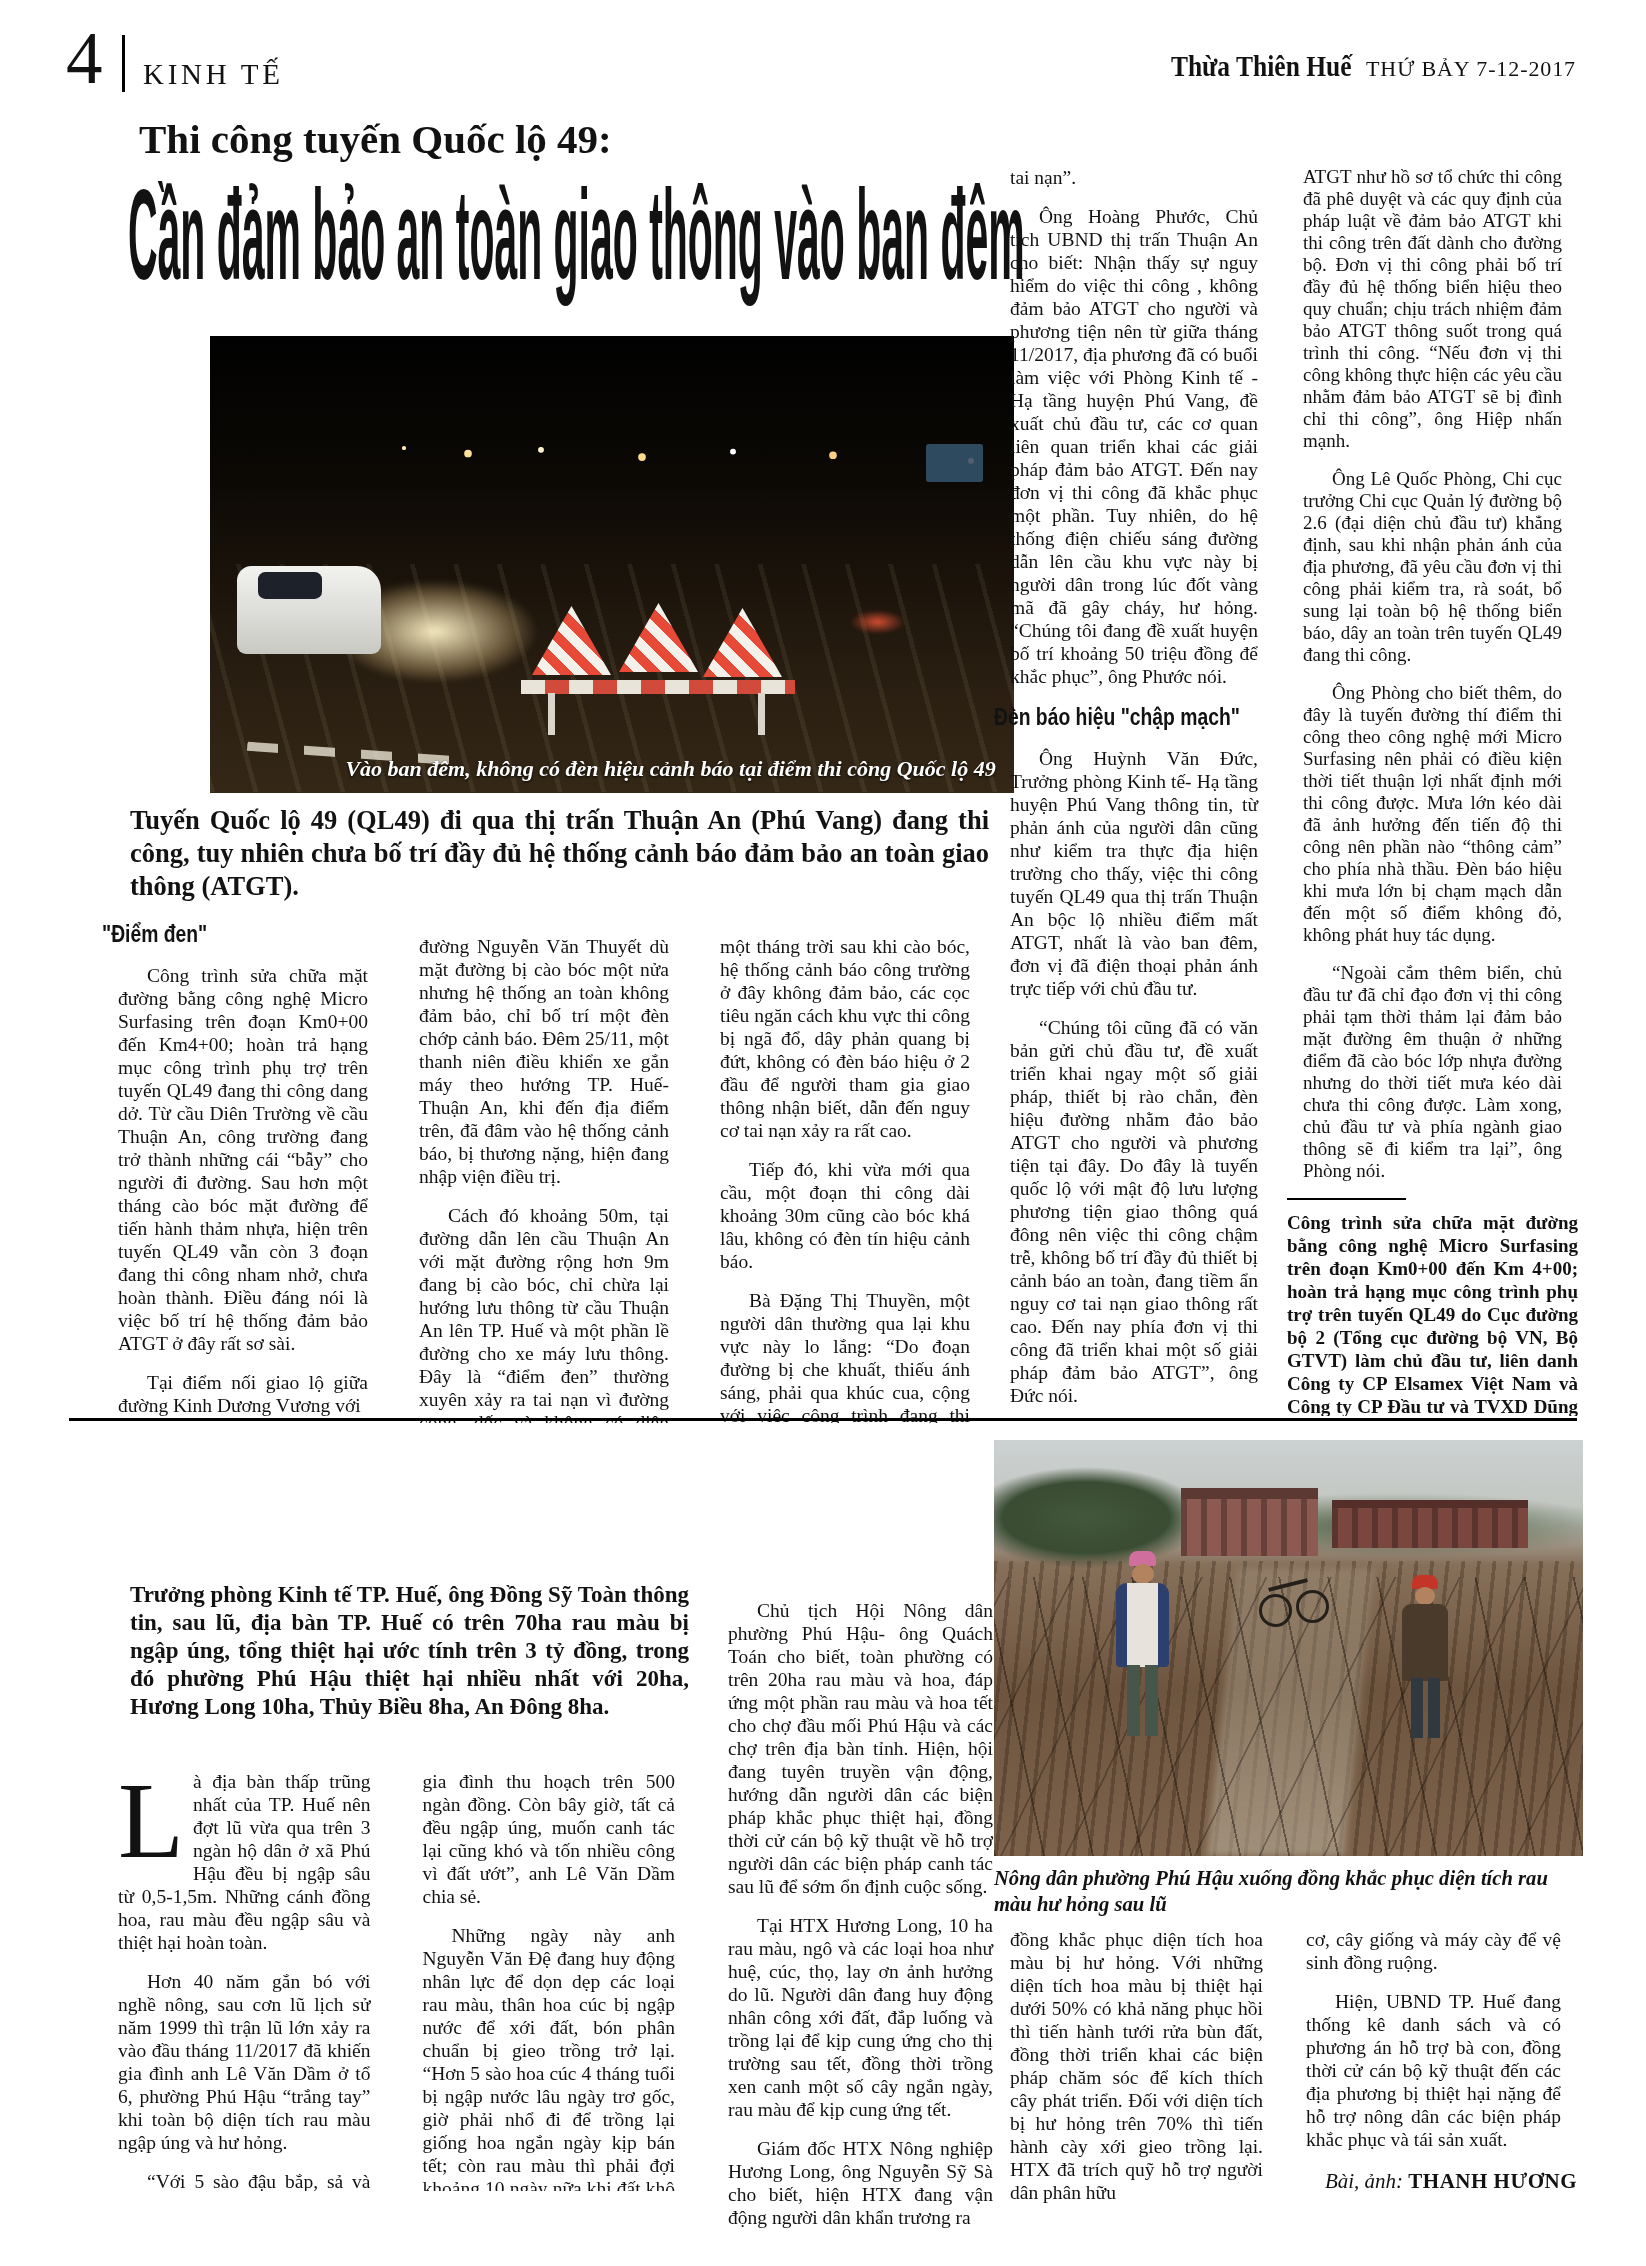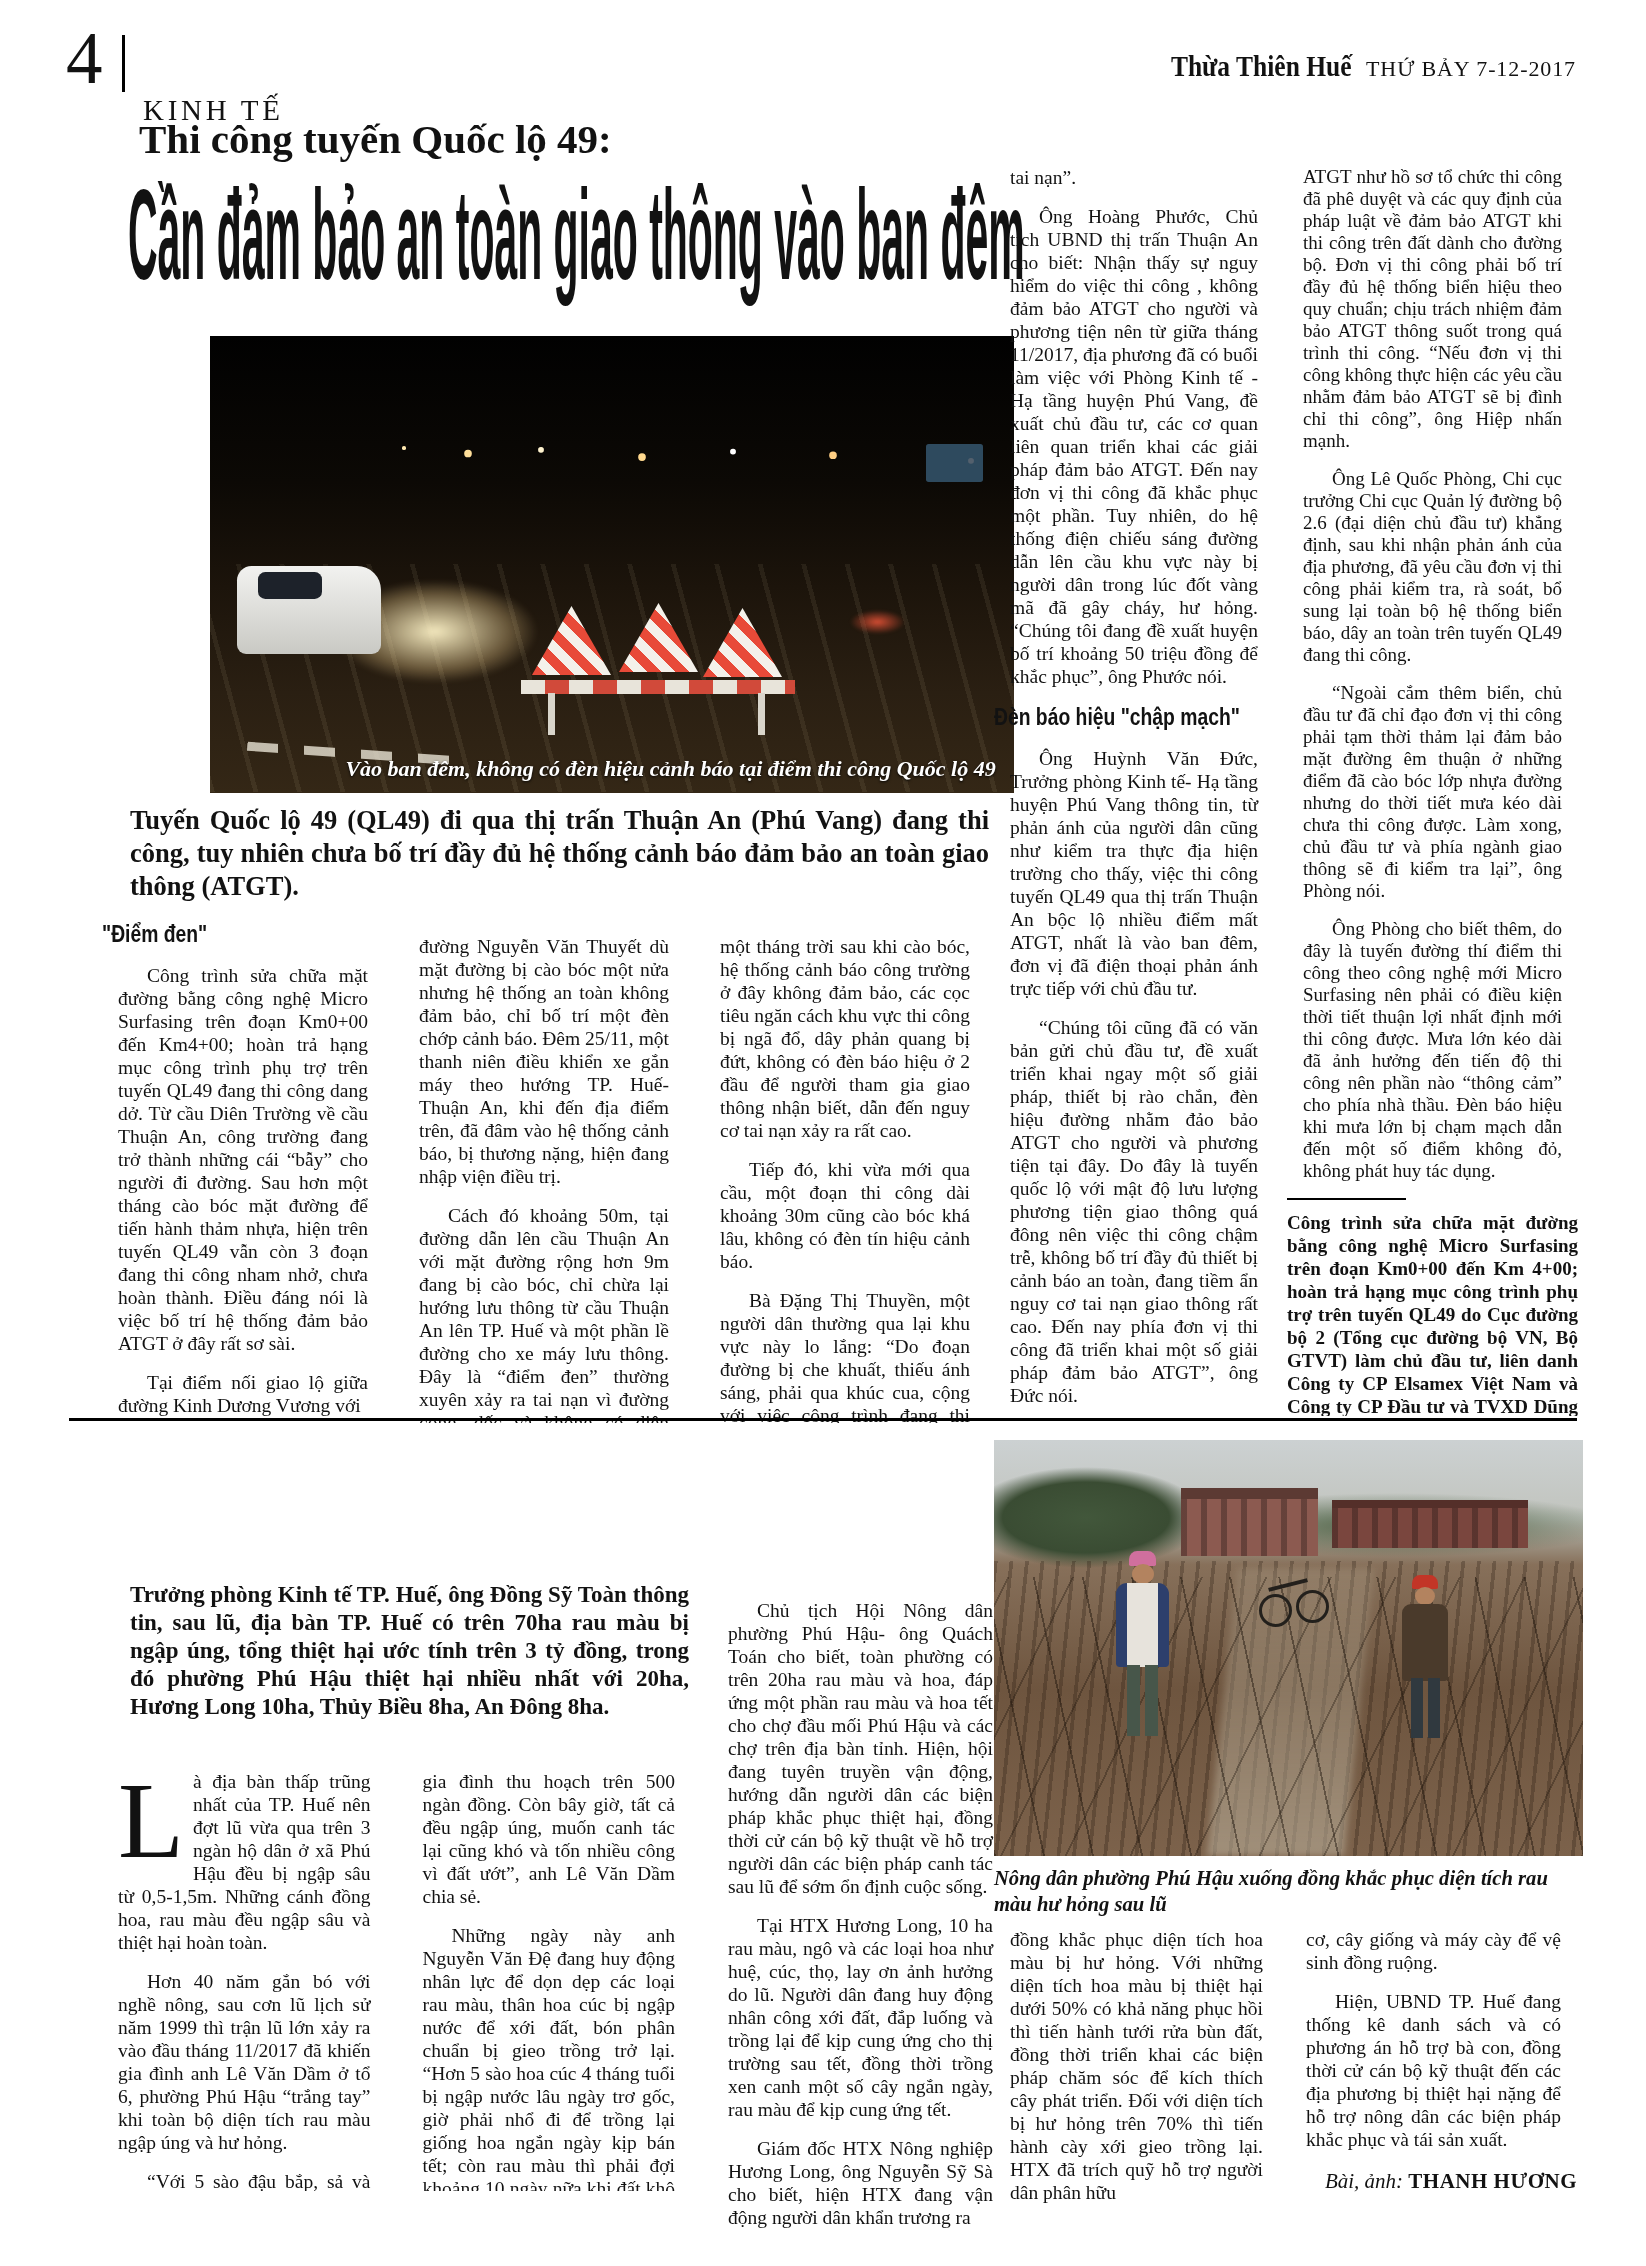--- a/index.html
+++ b/index.html
@@ -3,21 +3,21 @@
 <meta charset="utf-8">
 <style>
   html,body{margin:0;padding:0;background:#e8e8e8;}
   .page{position:relative;width:1647px;height:2267px;background:#ffffff;
         font-family:"Liberation Serif",serif;color:#121212;overflow:hidden;}
   .abs{position:absolute;}
 
   
   .hdr-num{left:66px;top:22px;font-size:73px;line-height:1;}
   .hdr-bar{left:122px;top:35px;width:2.7px;height:57px;background:#000;}
-  .hdr-section{left:143px;top:58px;font-size:29px;letter-spacing:3.7px;margin-top:36px;}
+  .hdr-section{left:143px;top:58px;font-size:29px;letter-spacing:3.7px;}
   .hdr-right{right:71px;top:49px;display:flex;align-items:baseline;gap:14.6px;}
   .hdr-masthead{font-weight:bold;font-size:30px;display:inline-block;
                 transform:scaleX(.85);transform-origin:100% 50%;}
   .hdr-date{font-size:22px;letter-spacing:0.9px;}
 
   
   .kicker{left:139px;top:115px;font-size:41px;font-weight:bold;}
   .headline1{left:128px;top:168px;width:868px;height:139px;}
   .headline1 span{display:inline-block;white-space:nowrap;
       font-family:"Liberation Sans",sans-serif;font-weight:bold;
@@ -191,22 +191,22 @@
     <p>Ông Hoàng Phước, Chủ tịch UBND thị trấn Thuận An cho biết: Nhận thấy sự nguy hiểm do việc thi công , không đảm bảo ATGT cho người và phương tiện nên từ giữa tháng 11/2017, địa phương đã có buổi làm việc với Phòng Kinh tế - Hạ tầng huyện Phú Vang, đề xuất chủ đầu tư, các cơ quan liên quan triển khai các giải pháp đảm bảo ATGT. Đến nay đơn vị thi công đã khắc phục một phần. Tuy nhiên, do hệ thống điện chiếu sáng đường dẫn lên cầu khu vực này bị người dân trong lúc đốt vàng mã đã gây cháy, hư hỏng. “Chúng tôi đang đề xuất huyện bố trí khoảng 50 triệu đồng để khắc phục”, ông Phước nói.</p>
     <div class="subhead" style="margin-top:9.1px;"><span>Đèn báo hiệu "chập mạch"</span></div>
     <p>Ông Huỳnh Văn Đức, Trưởng phòng Kinh tế- Hạ tầng huyện Phú Vang thông tin, từ phản ánh của người dân cũng như kiểm tra thực địa hiện trường cho thấy, việc thi công tuyến QL49 qua thị trấn Thuận An bộc lộ nhiều điểm mất ATGT, nhất là vào ban đêm, đơn vị đã điện thoại phản ánh trực tiếp với chủ đầu tư.</p>
     <p>“Chúng tôi cũng đã có văn bản gửi chủ đầu tư, đề xuất triển khai ngay một số giải pháp, thiết bị rào chắn, đèn hiệu đường nhằm đảo bảo ATGT cho người và phương tiện tại đây. Do đây là tuyến quốc lộ với mật độ lưu lượng phương tiện giao thông quá đông nên việc thi công chậm trễ, không bố trí đầy đủ thiết bị cảnh báo an toàn, đang tiềm ẩn nguy cơ tai nạn giao thông rất cao. Đến nay phía đơn vị thi công đã triển khai một số giải pháp đảm bảo ATGT”, ông Đức nói.</p>
     <p>Ông Trần Quang Hiệp, Trưởng phòng Quản lý giao thông Công ty CP Quản lý và Xây dựng đường bộ Thừa Thiên Huế cho rằng, với nhiệm vụ bảo trì tuyến đường, khi bàn giao hiện trường thi công, đơn vị đã yêu cầu các bên liên quan thực hiện các biện pháp đảm bảo</p>
   </div>
 
   <div class="abs col5 bodycol">
     <p class="noind">ATGT như hồ sơ tổ chức thi công đã phê duyệt và các quy định của pháp luật về đảm bảo ATGT khi thi công trên đất dành cho đường bộ. Đơn vị thi công phải bố trí đầy đủ hệ thống biển hiệu theo quy chuẩn; chịu trách nhiệm đảm bảo ATGT thông suốt trong quá trình thi công. “Nếu đơn vị thi công không thực hiện các yêu cầu nhằm đảm bảo ATGT sẽ bị đình chỉ thi công”, ông Hiệp nhấn mạnh.</p>
     <p>Ông Lê Quốc Phòng, Chi cục trưởng Chi cục Quản lý đường bộ 2.6 (đại diện chủ đầu tư) khẳng định, sau khi nhận phản ánh của địa phương, đã yêu cầu đơn vị thi công phải kiểm tra, rà soát, bổ sung lại toàn bộ hệ thống biển báo, dây an toàn trên tuyến QL49 đang thi công.</p>
+    <p>Ông Phòng cho biết thêm, do đây là tuyến đường thí điểm thi công theo công nghệ mới Micro Surfasing nên phải có điều kiện thời tiết thuận lợi nhất định mới thi công được. Mưa lớn kéo dài đã ảnh hưởng đến tiến độ thi công nên phần nào “thông cảm” cho phía nhà thầu. Đèn báo hiệu khi mưa lớn bị chạm mạch dẫn đến một số điểm không đỏ, không phát huy tác dụng.</p>
     <p>“Ngoài cắm thêm biển, chủ đầu tư đã chỉ đạo đơn vị thi công phải tạm thời thảm lại đảm bảo mặt đường êm thuận ở những điểm đã cào bóc lớp nhựa đường nhưng do thời tiết mưa kéo dài chưa thi công được. Làm xong, chủ đầu tư và phía ngành giao thông sẽ đi kiểm tra lại”, ông Phòng nói.</p>
-    <p>Ông Phòng cho biết thêm, do đây là tuyến đường thí điểm thi công theo công nghệ mới Micro Surfasing nên phải có điều kiện thời tiết thuận lợi nhất định mới thi công được. Mưa lớn kéo dài đã ảnh hưởng đến tiến độ thi công nên phần nào “thông cảm” cho phía nhà thầu. Đèn báo hiệu khi mưa lớn bị chạm mạch dẫn đến một số điểm không đỏ, không phát huy tác dụng.</p>
     <div class="rule-l"></div>
     <div class="note">Công trình sửa chữa mặt đường bằng công nghệ Micro Surfasing trên đoạn Km0+00 đến Km 4+00; hoàn trả hạng mục công trình phụ trợ trên tuyến QL49 do Cục đường bộ 2 (Tổng cục đường bộ VN, Bộ GTVT) làm chủ đầu tư, liên danh Công ty CP Elsamex Việt Nam và Công ty CP Đầu tư và TVXD Dũng Nam-đơn vị thi công, dự kiến đến ngày 5/12 sẽ kết thúc.</div>
     <div class="rule-r"></div>
     <div class="byline">
       <span class="lbl">Bài, ảnh:</span>
       <span class="nm">HÀ NGUYÊN</span>
     </div>
   </div>
 
   <div class="abs divider"></div>

